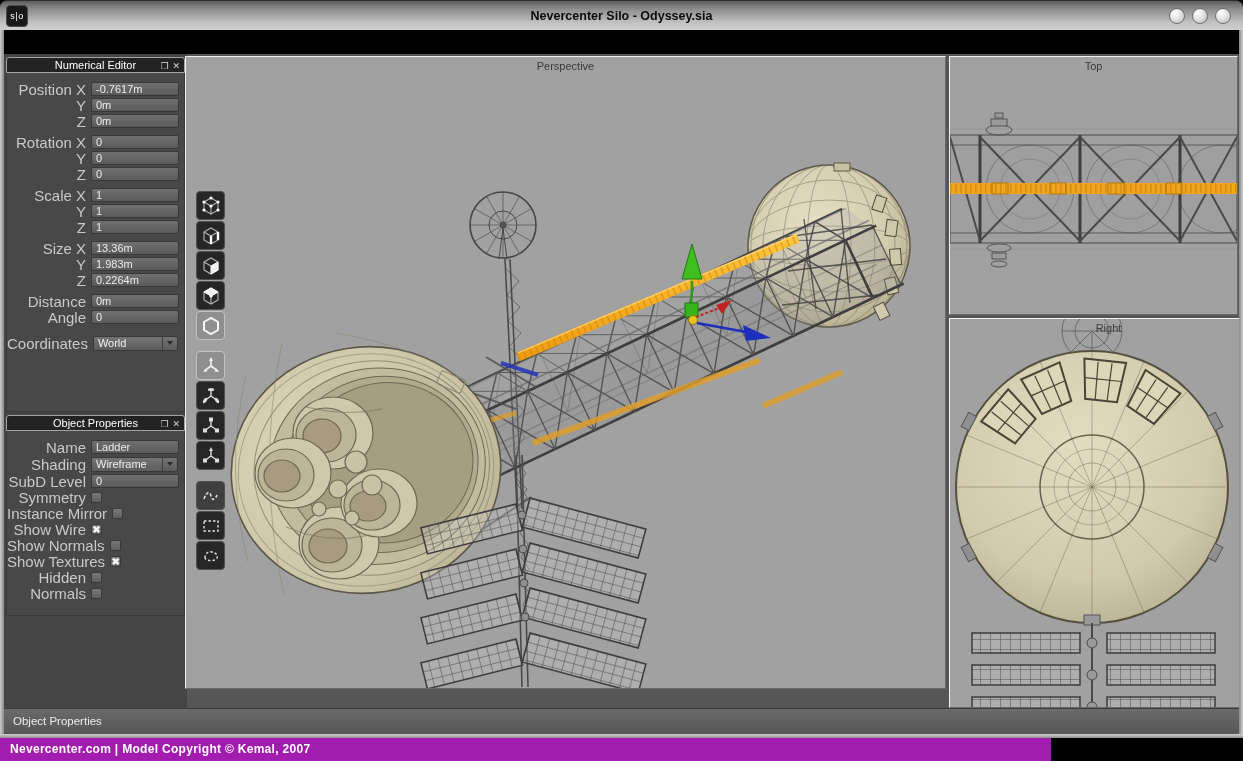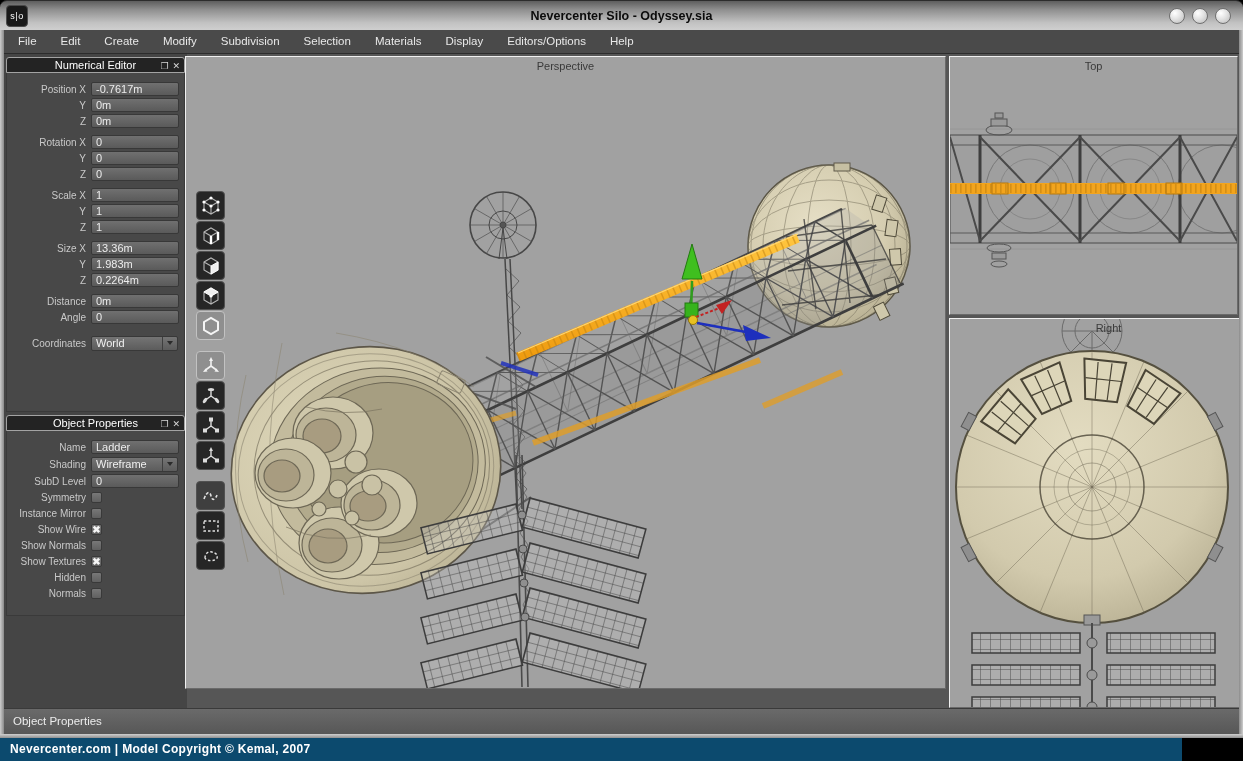--- a/index.html
+++ b/index.html
@@ -39,21 +39,21 @@
     color:#fff; font-size:11px; display:flex; align-items:center; justify-content:center; position:relative; }
   .ph-icons { position:absolute; right:4px; top:0; height:16px; display:flex; align-items:center; gap:4px; }
   .ph-ico { color:#d8d8d8; font-size:9px; line-height:9px; }
   .panel-body { background:#484848; border:1px solid #3a3a3a; border-top:none; padding:8px 6px 8px 0; }
   .ne-body { padding-bottom:60px; }
   .op-body { padding-bottom:14px; }
 
   .row { display:flex; align-items:center; height:16px; }
   .row.gap { margin-top:5px; }
   .row.gap2 { margin-top:10px; }
-  .rlabel { flex:0 0 84px; text-align:right; padding-right:5px; color:#c9c9c9; font-size:10px; white-space:nowrap; }
+  .rlabel { flex:0 0 84px; text-align:right; padding-right:5px; color:#c9c9c9; font-size:15px; white-space:nowrap; }
   .field { width:88px; height:14px; background:linear-gradient(#707070,#5a5a5a); border:1px solid #383838;
     border-radius:2px; color:#ececec; font-size:11px; padding:0 4px; font-family:"Liberation Sans",sans-serif; }
   .dropdown { width:96px; height:15px; background:linear-gradient(#747474,#5c5c5c); border:1px solid #383838;
     border-radius:2px; display:flex; align-items:center; }
   .dd-value { flex:1; color:#f0f0f0; font-size:11px; padding-left:4px; line-height:13px; }
   .dd-btn { width:15px; height:100%; border-left:1px solid #3e3e3e; display:flex; align-items:center; justify-content:center; }
   .dd-arrow { width:0; height:0; border-left:3.5px solid transparent; border-right:3.5px solid transparent;
     border-top:4px solid #2a2a2a; }
   .checkbox { width:11px; height:11px; background:linear-gradient(#787878,#606060); border:1px solid #393939;
     border-radius:2px; color:#f5f5f5; font-size:10px; font-weight:bold; line-height:9px; text-align:center; }
@@ -72,50 +72,38 @@
   .tb-group { margin-bottom:11px; }
   .tb-btn { width:29px; height:29px; margin-bottom:1px; background:#262626; border:1px solid #515151;
     border-radius:4px; display:flex; align-items:center; justify-content:center; }
   .tb-btn.active { background:#8f8f8f; border-color:#c2c2c2; }
   .tb-btn.semi { background:#3f3f3f; }
 
   
   .statusbar { position:absolute; left:4px; top:708px; width:1235px; height:26px;
     background:linear-gradient(#6a6a6a,#575757); border-top:1px solid #3a3a3a;
     color:#ececec; font-size:11.5px; line-height:25px; padding-left:9px; }
-  .blackbar { position:absolute; left:0; top:738px; width:1182px; height:23px; background:#0c4a6e;
+  .blackbar { position:absolute; left:0; top:738px; width:1051px; height:23px; background:#a21caf;
     color:#fff; font-size:12px; font-weight:bold; line-height:22px; padding-left:10px; letter-spacing:.3px; }
 </style>
 </head>
 <body>
 
 <div class="window">
 
   <div class="titlebar">
     <div class="logo">s|o</div>
     <div class="title">Nevercenter Silo - Odyssey.sia</div>
     <div class="winbtns">
       <div class="winbtn"></div>
       <div class="winbtn"></div>
       <div class="winbtn"></div>
     </div>
   </div>
 
-  <div class="menubar">
-    <span class="menu-item">File</span>
-    <span class="menu-item">Edit</span>
-    <span class="menu-item">Create</span>
-    <span class="menu-item">Modify</span>
-    <span class="menu-item">Subdivision</span>
-    <span class="menu-item">Selection</span>
-    <span class="menu-item">Materials</span>
-    <span class="menu-item">Display</span>
-    <span class="menu-item">Editors/Options</span>
-    <span class="menu-item">Help</span>
-  </div>
 
   <div class="content">
 
     <div class="sidebar">
 
       <div class="panel">
         <div class="panel-header">
           <span>Numerical Editor</span>
           <span class="ph-icons">
             <span class="ph-ico">❐</span>

